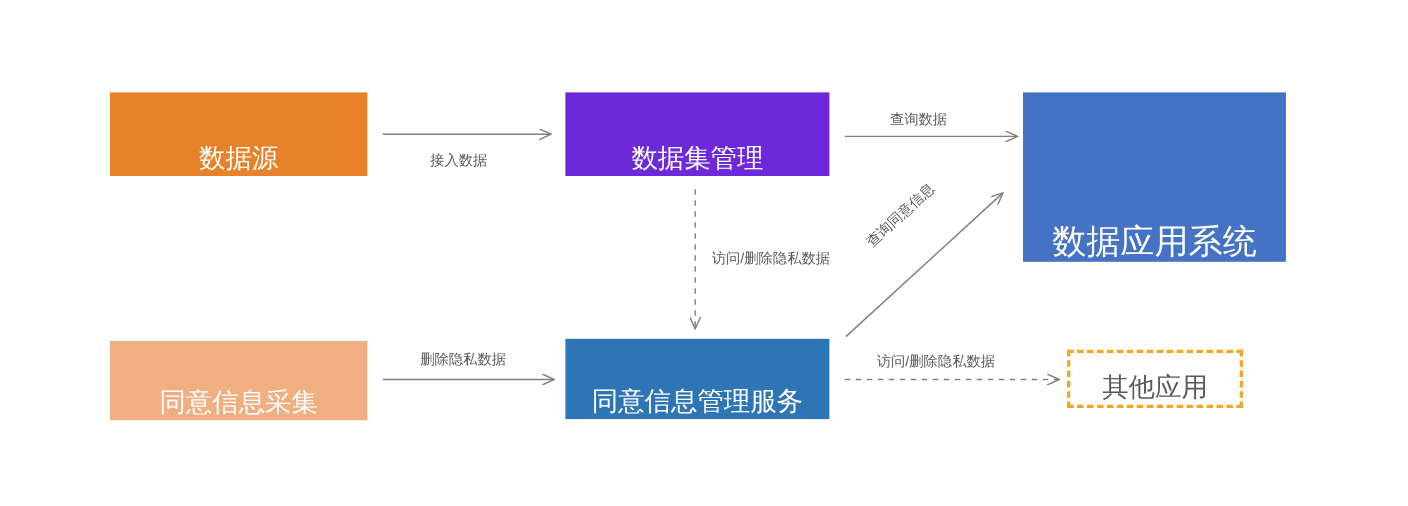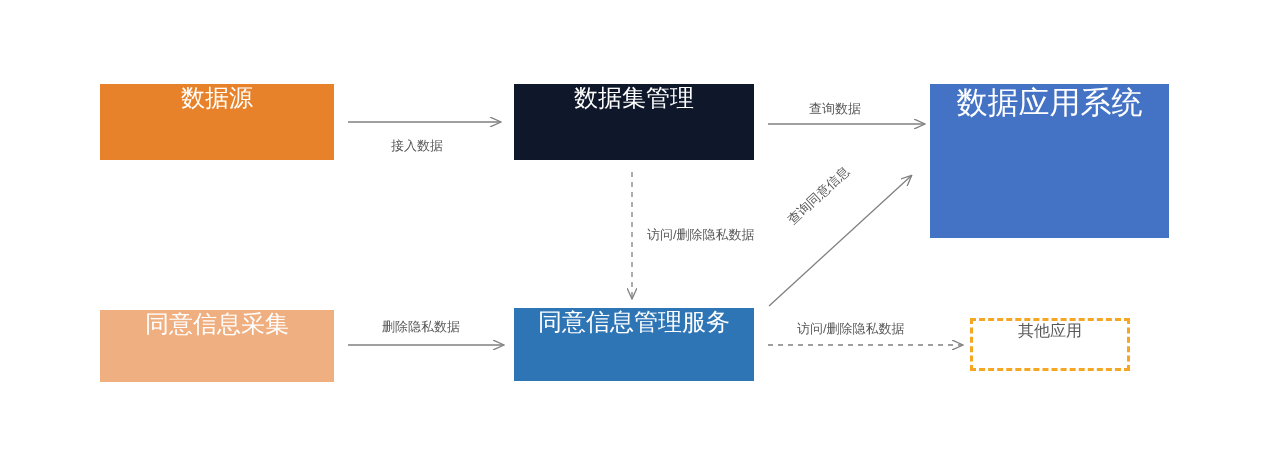--- a/index.html
+++ b/index.html
@@ -16,40 +16,40 @@
   }
   #diagram-canvas {
     position: absolute;
     left: 0; top: 0;
     width: 1280px;
     height: 460px;
   }
   .node {
     position: absolute;
     display: flex;
-    align-items: flex-start;
+    align-items: flex-end;
     justify-content: center;
     box-sizing: border-box;
     text-align: center;
     line-height: 1.2;
     user-select: none;
   }
   .node-label {
     display: block;
     white-space: nowrap;
   }
 
   
   #node-data-source {
     left: 100px; top: 84px; width: 234px; height: 76px;
     background: #E8822A;
   }
   #node-dataset-mgmt {
     left: 514px; top: 84px; width: 240px; height: 76px;
-    background: #0f172a;
+    background: #6d28d9;
   }
   #node-data-app-system {
     left: 930px; top: 84px; width: 239px; height: 154px;
     background: #4472C4;
   }
   #node-consent-collect {
     left: 100px; top: 310px; width: 234px; height: 72px;
     background: #F0AF80;
   }
   #node-consent-service {
@@ -61,21 +61,21 @@
     background: #ffffff;
     border: 3px dashed #F5A623;
   }
 
   .node .node-label { color: #ffffff; }
   #node-data-source .node-label,
   #node-consent-collect .node-label { font-size: 24px; }
   #node-dataset-mgmt .node-label,
   #node-consent-service .node-label { font-size: 24px; }
   #node-data-app-system .node-label { font-size: 31px; }
-  #node-other-apps .node-label { color: #595959; font-size: 16px; }
+  #node-other-apps .node-label { color: #595959; font-size: 24px; }
 
   
   .edge-label {
     position: absolute;
     color: #595959;
     font-size: 13px;
     white-space: nowrap;
     user-select: none;
   }
   #edge-label-ingest-data   { left: 391px; top: 100px; margin-top: 37px; }

